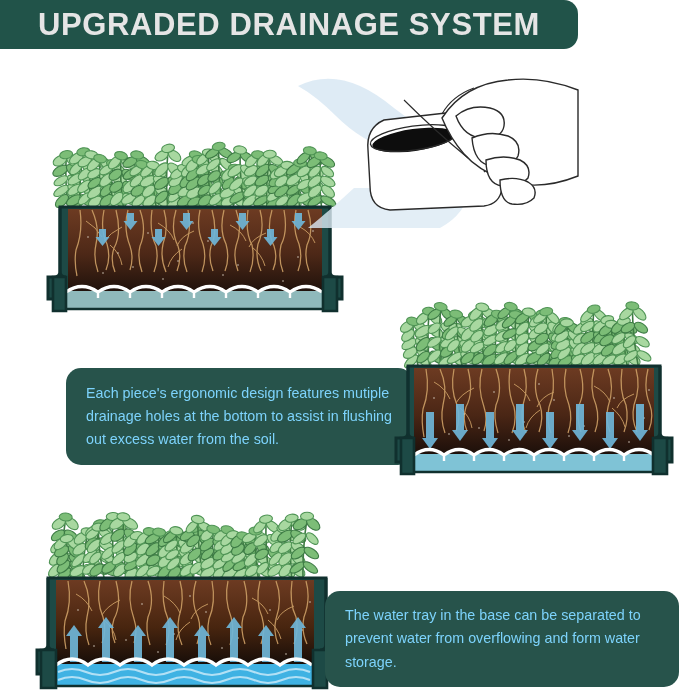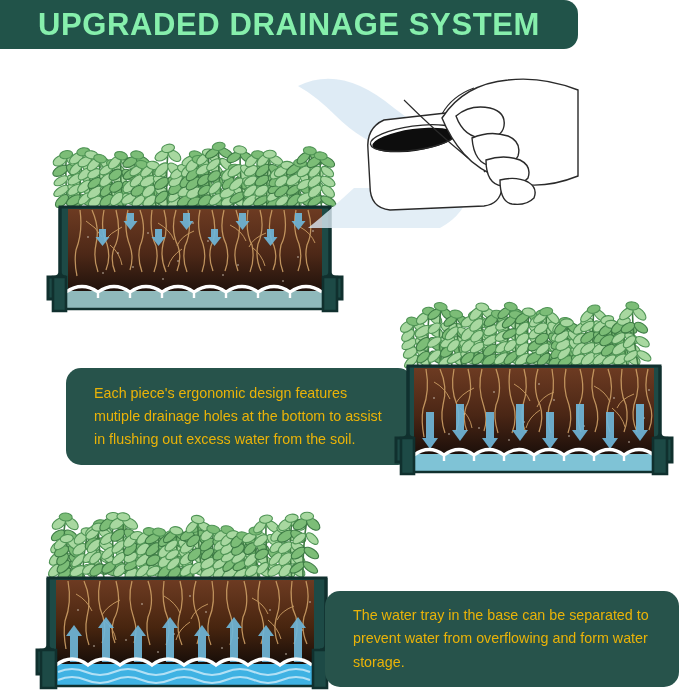--- a/index.html
+++ b/index.html
@@ -6,31 +6,31 @@
   body{width:679px;height:691px;position:relative;overflow:hidden;
        font-family:"Liberation Sans",sans-serif;}
 
   
   .header-banner{
     position:absolute;left:-14px;top:0px;width:592px;height:49px;
     background:#215349;border-radius:0 14px 14px 0;
     display:flex;align-items:center;justify-content:center;
   }
   .header-title{
-    color:#86efac;font-size:31px;font-weight:bold;letter-spacing:.6px;
+    color:#e5e5e5;font-size:31px;font-weight:bold;letter-spacing:.6px;
     text-transform:uppercase;padding-left:14px;white-space:nowrap;
   }
 
   
   .caption{
     position:absolute;background:#27534b;border-radius:15px;
     box-sizing:border-box;display:flex;align-items:center;
   }
   .caption p{
-    margin:8px;color:#eab308;font-size:14.3px;line-height:1.62;
+    margin:0;color:#7dd3fc;font-size:14.3px;line-height:1.62;
   }
   #caption-1{left:66px;top:368px;width:347px;height:97px;padding:0 18px 0 20px;}
   #caption-2{left:325px;top:591px;width:354px;height:96px;padding:0 8px 0 20px;}
 
   
   .planter{position:absolute;}
   .planter svg{display:block;overflow:visible;}
 
   #planter-1{left:52px;top:141px;width:300px;height:175px;}
   #planter-2{left:400px;top:300px;width:272px;height:178px;}

